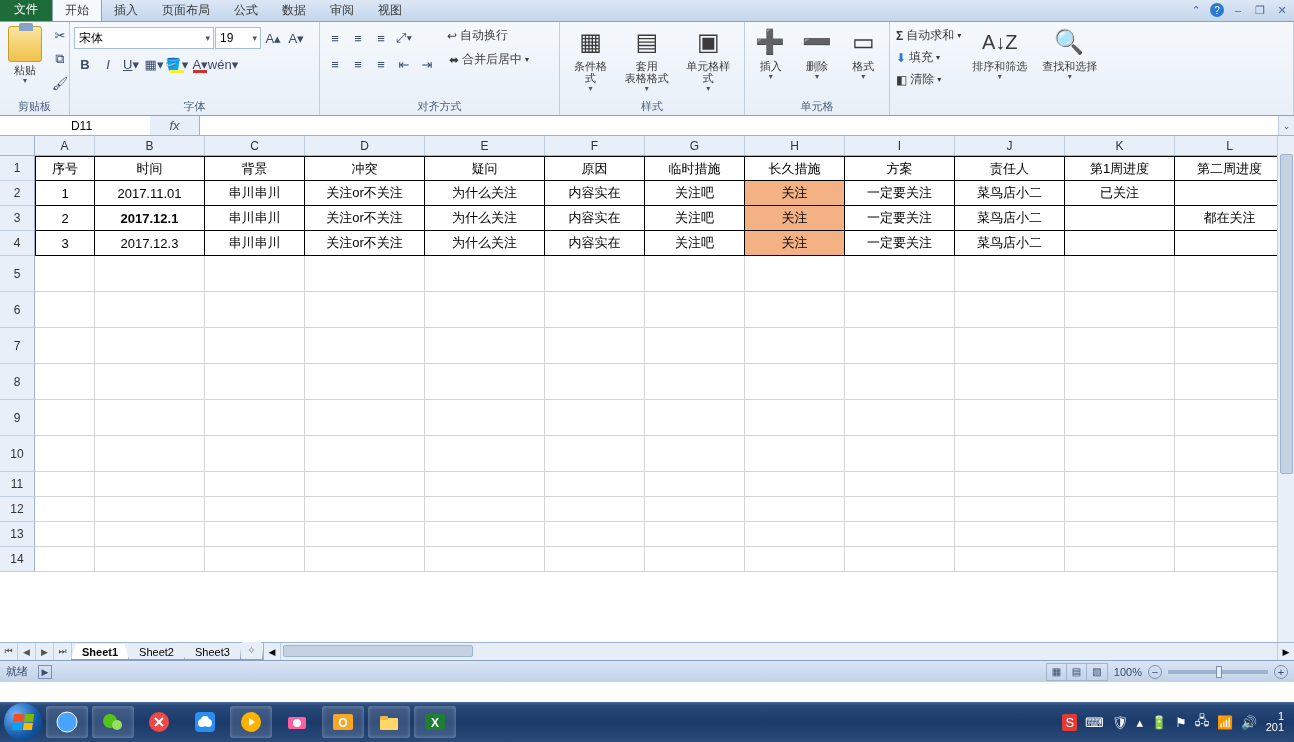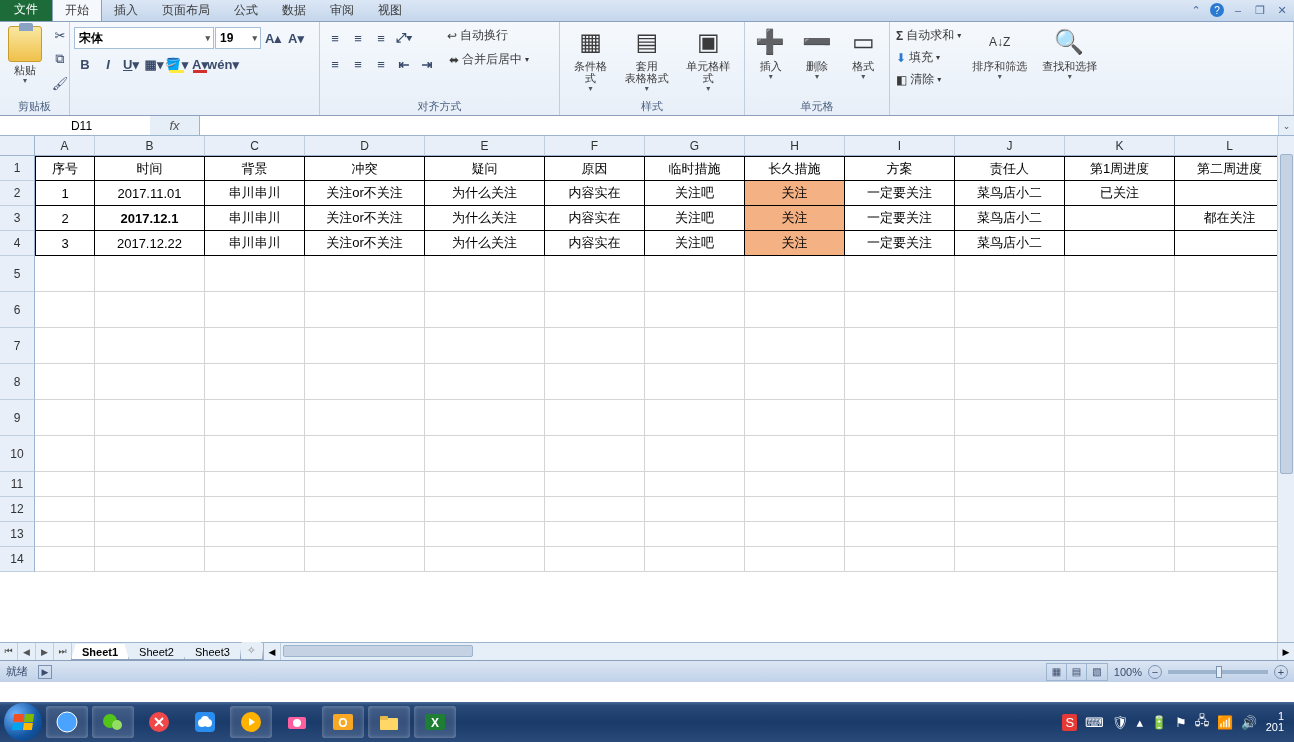--- a/index.html
+++ b/index.html
@@ -20,21 +20,21 @@
 .group-body { flex:1; display:flex; align-items:flex-start; gap:3px; }
 .group-label { text-align:center; font-size:11px; color:#4a6080; padding:2px 0 1px; position:relative; }
 
 .bigbtn { display:flex; flex-direction:column; align-items:center; justify-content:center; padding:2px 6px; font-size:11px; color:#3b3b3b; cursor:pointer; min-width:42px; }
 .bigbtn .ico { width:32px; height:32px; display:flex; align-items:center; justify-content:center; font-size:24px; }
 .bigbtn .lbl { margin-top:2px; line-height:12px; text-align:center; }
 .bigbtn .dd { font-size:8px; color:#555; }
 
 .col { display:flex; flex-direction:column; gap:2px; }
 .smallbtn { width:22px; height:22px; display:flex; align-items:center; justify-content:center; font-size:13px; color:#3b4b6b; cursor:pointer; border:1px solid transparent; }
-.row { display:flex; gap:1px; align-items:center;font-weight:bold; }
+.row { display:flex; gap:1px; align-items:center; }
 .combo { height:22px; border:1px solid #a7bed9; background:#fff; font-size:12px; padding:0 16px 0 4px; display:flex; align-items:center; position:relative; cursor:pointer; }
 .combo::after { content:"▾"; position:absolute; right:3px; font-size:9px; color:#555; }
 .check { font-size:12px; color:#3b3b3b; display:flex; align-items:center; gap:3px; cursor:pointer; }
 .txtbtn { font-size:12px; color:#3b3b3b; display:flex; align-items:center; gap:3px; cursor:pointer; padding:1px 2px; }
 .txtbtn .dd { font-size:8px; }
 
 
 .paste-ico { width:34px; height:36px; background:linear-gradient(#f9e7a0,#f0c14b); border:1px solid #c89b2e; border-radius:3px; position:relative; }
 .paste-ico::before { content:""; position:absolute; top:-4px; left:10px; width:14px; height:8px; background:#8aa2c4; border-radius:2px 2px 0 0; }
 
@@ -154,20 +154,21 @@
         <div class="smallbtn">
             <i>I</i>
           </div>
         <div class="smallbtn"><u>U</u>▾</div>
         <div class="smallbtn">▦▾</div>
         <div class="smallbtn" style="position:relative">🪣<span style="position:absolute;bottom:1px;left:3px;width:14px;height:3px;background:#ffeb3b"></span>▾</div>
         <div class="smallbtn" style="position:relative">A<span style="position:absolute;bottom:1px;left:3px;width:14px;height:3px;background:#d32f2f"></span>▾</div>
         <div class="smallbtn">wén▾</div>
       </div>
     </div>
+    <div class="group-label">字体</div>
   </div>
 
   <div class="group" style="width:240px">
     <div class="group-body" style="padding-top:3px">
       <div class="col" style="gap:4px">
         <div class="row">
           <div class="smallbtn">≡</div>
           <div class="smallbtn">≡</div>
           <div class="smallbtn">≡</div>
           <div class="smallbtn">⤢▾</div>
@@ -252,21 +253,21 @@
             <span>填充</span> 
             <span class="dd">▾</span>
           </div>
         <div class="txtbtn">
             <span>◧</span> 
             <span>清除</span> 
             <span class="dd">▾</span>
           </div>
       </div>
       <div class="bigbtn">
-          <div class="ico" style="font-size:12px">A↓Z</div>
+          <div class="ico" style="font-size:20px">A↓Z</div>
           <span class="lbl">排序和筛选</span>
           <span class="dd">▾</span>
         </div>
       <div class="bigbtn">
           <div class="ico">🔍</div>
           <span class="lbl">查找和选择</span>
           <span class="dd">▾</span>
         </div>
     </div>
   </div>
@@ -356,21 +357,21 @@
         <div class="cell data" style="width: 100px;">关注吧</div>
         <div class="cell data hl" style="width: 100px;">关注</div>
         <div class="cell data" style="width: 110px;">一定要关注</div>
         <div class="cell data" style="width: 110px;">菜鸟店小二</div>
         <div class="cell data" style="width: 110px;"></div>
         <div class="cell data" style="width: 110px;">都在关注</div>
         <div class="cell data" style="width: 30px;"></div>
       </div>
       <div class="cellrow">
         <div class="cell data" style="width: 60px; border-left: 1px solid rgb(0, 0, 0);">3</div>
-        <div class="cell data" style="width: 110px;">2017.12.22</div>
+        <div class="cell data" style="width: 110px;">2017.12.3</div>
         <div class="cell data" style="width: 100px;">串川串川</div>
         <div class="cell data" style="width: 120px;">关注or不关注</div>
         <div class="cell data" style="width: 120px;">为什么关注</div>
         <div class="cell data" style="width: 100px;">内容实在</div>
         <div class="cell data" style="width: 100px;">关注吧</div>
         <div class="cell data hl" style="width: 100px;">关注</div>
         <div class="cell data" style="width: 110px;">一定要关注</div>
         <div class="cell data" style="width: 110px;">菜鸟店小二</div>
         <div class="cell data" style="width: 110px;"></div>
         <div class="cell data" style="width: 110px;"></div>

